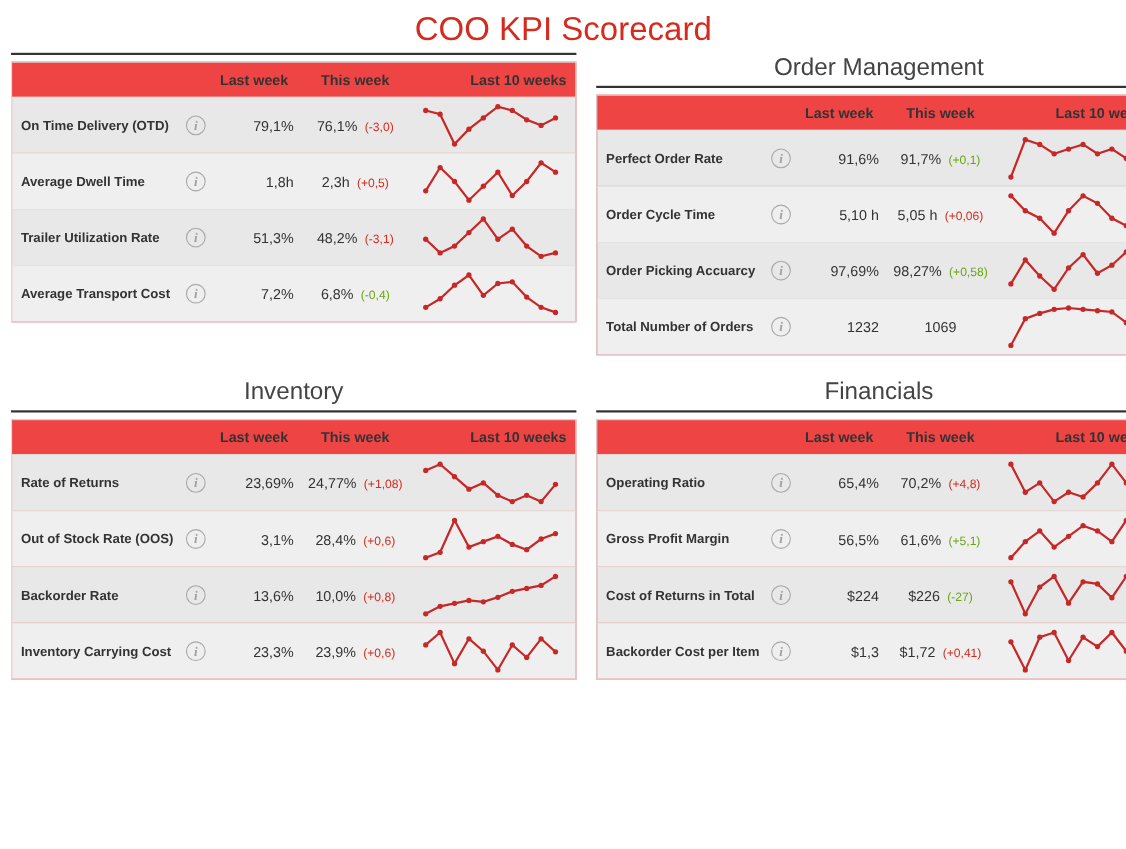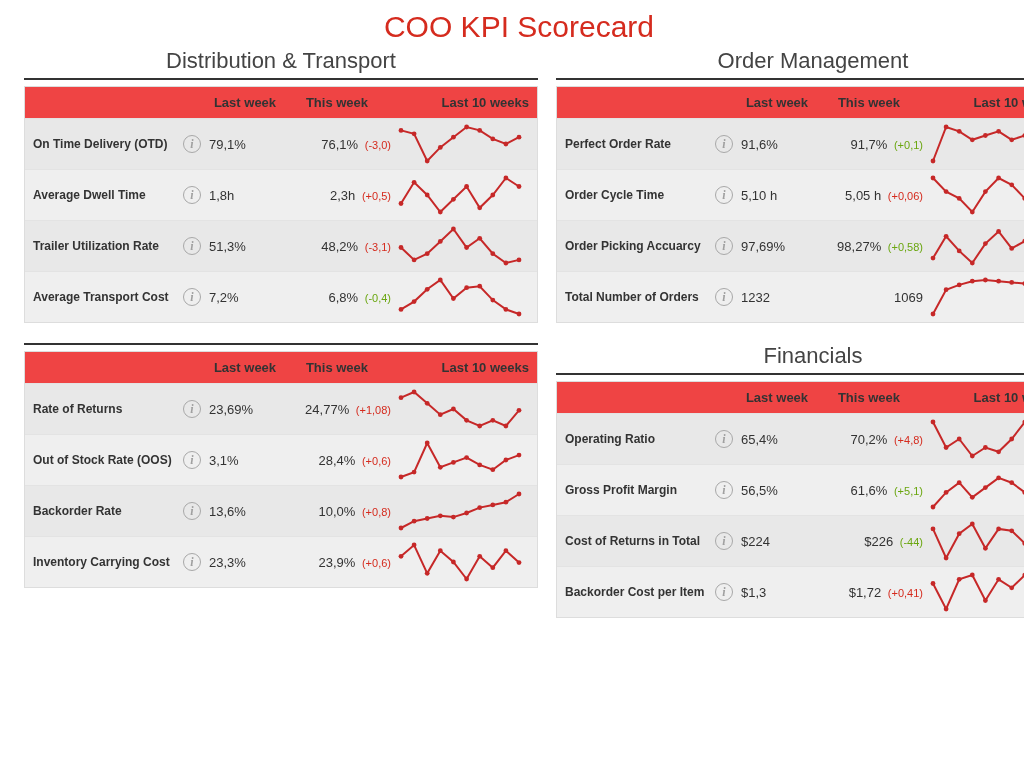--- a/index.html
+++ b/index.html
@@ -1,50 +1,49 @@
 <!DOCTYPE html>
 <html><head>
 <meta charset="utf-8">
 <style>
   html,body{margin:0;padding:0;background:#fff;font-family:Arial,Helvetica,sans-serif;color:#333;}
-  .page{width:1024px;margin:0 auto;padding:4px 10px 20px 24px;box-sizing:border-box;}
+  .page{width:1024px;margin:0 auto;padding:4px 10px 20px 10px;box-sizing:border-box;}
   h1.title{text-align:center;font-weight:400;color:#d52b1e;font-size:30px;margin:6px 0 4px 0;}
   .grid{display:grid;grid-template-columns:1fr 1fr;column-gap:18px;row-gap:20px;}
   .section{}
   .section-title{text-align:center;font-size:22px;font-weight:400;color:#444;margin:0 0 4px 0;}
   .rule{height:2px;background:#333;margin:0 0 6px 0;}
   .panel{background:#ef4444;border:1px solid #ddd;}
   .hdr-row{display:grid;grid-template-columns:150px 20px 78px 110px 1fr;align-items:center;padding:8px 8px 8px 8px;font-size:13px;font-weight:700;color:#333;}
   .hdr-row .c-last{text-align:center;}
   .hdr-row .c-this{text-align:center;}
   .hdr-row .c-spark{text-align:right;}
   .rows{}
   .row{display:grid;grid-template-columns:150px 20px 78px 110px 1fr;align-items:center;padding:4px 8px;border-top:1px solid #e3e3e3;}
   .row:nth-child(odd){background:#e8e8e8;}
   .row:nth-child(even){background:#efefef;}
   .name{font-size:12px;font-weight:700;color:#333;line-height:1.2;}
   .info-icon{width:18px;height:18px;border:1.4px solid #a8a8a8;border-radius:50%;display:flex;align-items:center;justify-content:center;color:#a0a0a0;font-family:Georgia,serif;font-style:italic;font-weight:700;font-size:12px;box-sizing:border-box;}
-  .c-last{font-size:13px;text-align:left;padding-left:6px;}
-  .c-this{font-size:13px;text-align:right;padding-left:2px;}
+  .c-last{font-size:13px;text-align:right;padding-left:6px;}
+  .c-this{font-size:13px;text-align:center;padding-left:2px;}
   .delta{font-size:11px;margin-left:3px;}
   .delta.neg{color:#d52b1e;}
   .delta.pos{color:#6aa60f;}
   .spark-wrap{padding:0 6px;}
   svg.spark{width:126px;height:42px;display:block;}
   .spark .line{fill:none;stroke:#c62828;stroke-width:2;}
   .spark .dot{fill:#c62828;}
 </style>
 </head>
 <body>
 
 <div class="page">
   <h1 class="title">COO KPI Scorecard</h1>
   <div class="grid" id="grid">
       <div class="section">
-    <div class="section-title">Distribution &amp; Transport</div>
     <div class="rule"></div>
     <div class="panel">
       <div class="hdr-row">
         <div></div>
             <div></div>
         <div class="c-last">Last week</div>
         <div class="c-this">This week</div>
         <div class="c-spark">Last 10 weeks</div>
       </div>
       <div class="rows">
@@ -228,20 +227,21 @@
                   <circle class="dot" cx="95.8" cy="7.6" r="2.4"></circle>
                   <circle class="dot" cx="108.9" cy="17.4" r="2.4"></circle>
                   <circle class="dot" cx="122.0" cy="27.2" r="2.4"></circle>
                 </svg>
               </div>
             </div>
           </div>
     </div>
       </div>
       <div class="section">
+    <div class="section-title">Inventory</div>
     <div class="rule"></div>
     <div class="panel">
       <div class="hdr-row">
         <div></div>
             <div></div>
         <div class="c-last">Last week</div>
         <div class="c-this">This week</div>
         <div class="c-spark">Last 10 weeks</div>
       </div>
       <div class="rows">
@@ -383,21 +383,21 @@
                   <circle class="dot" cx="95.8" cy="23.4" r="2.4"></circle>
                   <circle class="dot" cx="108.9" cy="4.0" r="2.4"></circle>
                   <circle class="dot" cx="122.0" cy="5.9" r="2.4"></circle>
                 </svg>
               </div>
             </div>
             <div class="row">
       <div class="name">Cost of Returns in Total</div>
       <div class="info-icon">i</div>
       <div class="c-last">$224</div>
-      <div class="c-this"><span>$226</span> <span class="delta pos">(-44)</span></div>
+      <div class="c-this"><span>$226</span> <span class="delta pos">(-27)</span></div>
       <div class="spark-wrap">
                 <svg class="spark" viewBox="0 0 126 42">
                   <path class="line" d="M4.0 8.9 L17.1 38.0 L30.2 13.7 L43.3 4.0 L56.4 28.3 L69.6 8.9 L82.7 10.8 L95.8 23.4 L108.9 4.0 L122.0 12.7"></path>
                   <circle class="dot" cx="4.0" cy="8.9" r="2.4"></circle>
                   <circle class="dot" cx="17.1" cy="38.0" r="2.4"></circle>
                   <circle class="dot" cx="30.2" cy="13.7" r="2.4"></circle>
                   <circle class="dot" cx="43.3" cy="4.0" r="2.4"></circle>
                   <circle class="dot" cx="56.4" cy="28.3" r="2.4"></circle>
                   <circle class="dot" cx="69.6" cy="8.9" r="2.4"></circle>
                   <circle class="dot" cx="82.7" cy="10.8" r="2.4"></circle>

